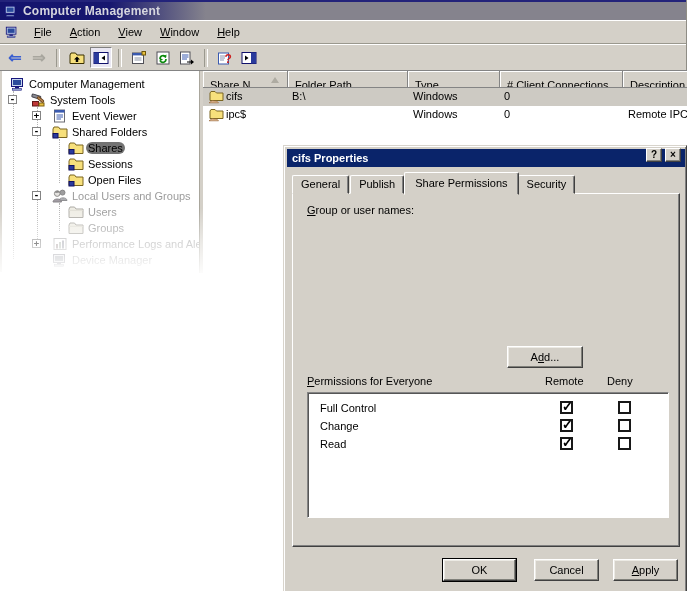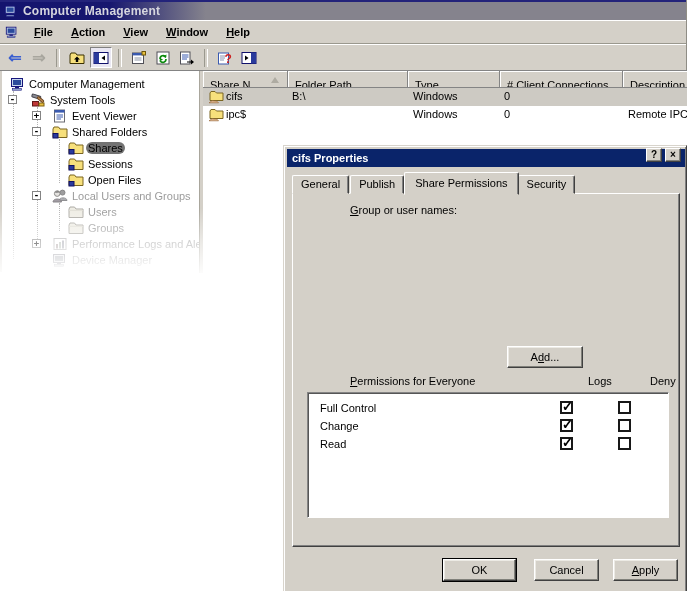--- a/index.html
+++ b/index.html
@@ -8,21 +8,21 @@
 
   
   #main-window{position:absolute;left:0;top:0;width:687px;height:272px;background:#d4d0c8;border-right:1px solid #8f8d85;box-sizing:border-box;}
   .titlebar{position:relative;height:18px;border-top:2px solid #23237a;
     background:linear-gradient(90deg,#14146e 0%,#17176f 16%,#85838d 30%,#85838d 100%);
     display:flex;align-items:center;padding-left:4px;}
   .titlebar .title-text{color:#d6d6de;font-weight:bold;font-size:12px;margin-left:5px;letter-spacing:.2px;}
   .icon14{width:14px;height:14px;flex:0 0 auto;}
   .menubar{height:22px;background:#d4d0c8;border-top:1px solid #fff;border-bottom:1px solid #9a988e;
     display:flex;align-items:center;padding-left:5px;}
-  .menu-item{padding:2px 9px;cursor:default;font-weight:bold;}
+  .menu-item{padding:2px 9px;cursor:default;}
   .menubar .icon14{margin-right:6px;}
   .toolbar{height:25px;background:#d4d0c8;border-top:1px solid #fff;border-bottom:1px solid #9a988e;
     display:flex;align-items:center;padding-left:4px;gap:2px;}
   .tb{width:22px;height:21px;display:flex;align-items:center;justify-content:center;}
   .tb.pressed{border:1px solid;border-color:#808080 #fff #fff #808080;background:#e9e7f2;box-sizing:border-box;}
   .tbsep{width:2px;height:18px;border-left:1px solid #9a988e;border-right:1px solid #fff;margin:0 4px;}
   .arrow-back{color:#3a5fd0;font-weight:bold;font-size:16px;line-height:16px;}
   .arrow-fwd{color:#a8a69e;font-weight:bold;font-size:16px;line-height:16px;}
   .icon16{width:16px;height:16px;}
 
@@ -70,21 +70,21 @@
   .cap-help{right:24px;} .cap-close{right:5px;}
 
   .tabs{position:absolute;left:8px;top:25px;height:23px;display:flex;align-items:flex-end;z-index:3;}
   .tab{box-sizing:border-box;height:19px;padding:2px 8px 0 8px;background:#d4d0c8;margin-right:1px;
     border:1px solid;border-color:#fff #404040 #d4d0c8 #fff;border-radius:2px 2px 0 0;box-shadow:inset -1px 0 0 #808080;white-space:nowrap;}
   .tab.active{height:23px;padding:4px 10px 0 10px;position:relative;margin:0 -1px -1px -1px;z-index:4;
     border-bottom:1px solid #d4d0c8;}
   .tab-page{position:absolute;left:8px;top:47px;width:388px;height:354px;background:#d4d0c8;box-sizing:border-box;
     border:1px solid;border-color:#fff #404040 #404040 #fff;box-shadow:inset -1px -1px 0 #808080;}
 
-  .fld-label{position:absolute;white-space:nowrap;margin-left:43px;}
+  .fld-label{position:absolute;white-space:nowrap;}
   .sunken{background:#fff;box-sizing:border-box;border:1px solid;border-color:#848484 #fff #fff #848484;
     box-shadow:inset 1px 1px 0 #565656;}
   #group-list{position:absolute;left:14px;top:27px;width:362px;height:115px;overflow:hidden;}
   .sel-row{position:absolute;left:1px;top:1px;right:1px;height:17px;background:#0a246a;color:#fff;
     outline:1px dotted #efefb0;outline-offset:-1px;}
   .sel-row .ricon{position:absolute;left:1px;top:0px;}
   .sel-row .sel-text{position:absolute;left:21px;top:2px;}
 
   .pbtn{position:absolute;box-sizing:border-box;background:#d4d0c8;height:22px;
     border:1px solid;border-color:#fff #404040 #404040 #fff;box-shadow:inset -1px -1px 0 #80807a,inset 1px 1px 0 #eceae4;
@@ -411,21 +411,21 @@
 
     <div class="tab-page">
       <span class="fld-label" style="left:14px;top:10px"><u>G</u>roup or user names:</span>
 
 
       <div class="pbtn" style="left:214px;top:152px;width:76px">
           <span>A<u>d</u>d...</span>
         </div>
 
       <span class="fld-label" style="left:14px;top:181px"><u>P</u>ermissions for Everyone</span>
-      <span class="fld-label" style="left:252px;top:181px">Logs</span>
+      <span class="fld-label" style="left:252px;top:181px">Remote</span>
       <span class="fld-label" style="left:314px;top:181px">Deny</span>
 
       <div id="perm-list" class="sunken">
         <div class="perm-row" style="top:6px">
           <span class="perm-name">Full Control</span>
           <span class="cb cb-allow checked"></span>
           <span class="cb cb-deny"></span>
         </div>
         <div class="perm-row" style="top:24px">
           <span class="perm-name">Change</span>

